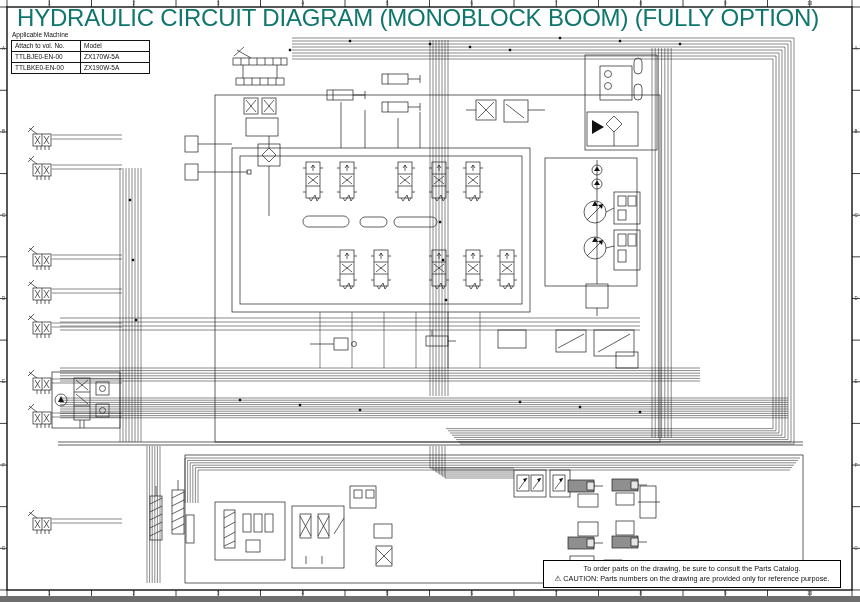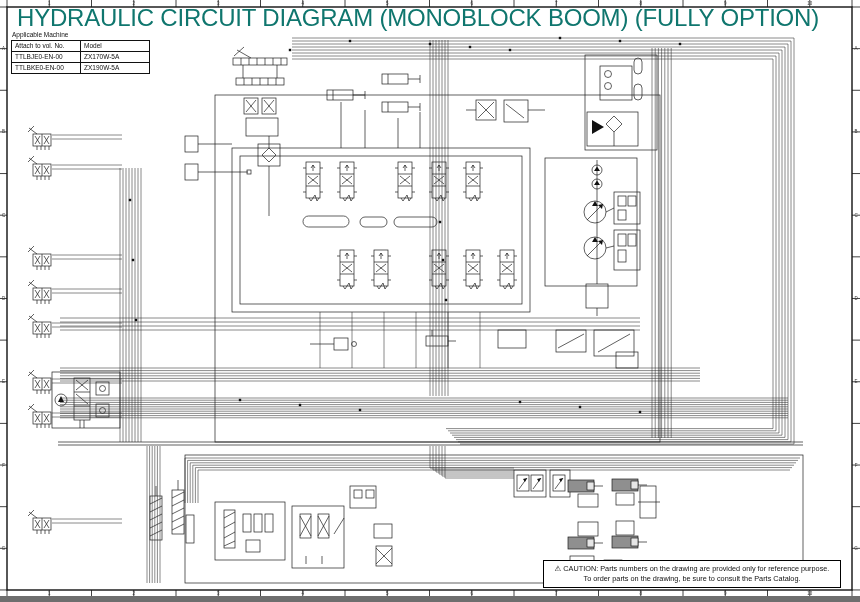--- a/index.html
+++ b/index.html
@@ -559,19 +559,19 @@
       </tr>
       <tr>
         <td>TTLBKE0-EN-00</td>
         <td>ZX190W-5A</td>
       </tr>
     </tbody>
       </table>
   </div>
 
   <div class="caution">
+    <div>To order parts on the drawing, be sure to consult the Parts Catalog.</div>
     <div>
       <span class="warn">⚠</span><span>CAUTION: Parts numbers on the drawing are provided only for reference purpose.</span>
     </div>
-    <div>To order parts on the drawing, be sure to consult the Parts Catalog.</div>
   </div>
 
 </div>
 
 </body></html>

